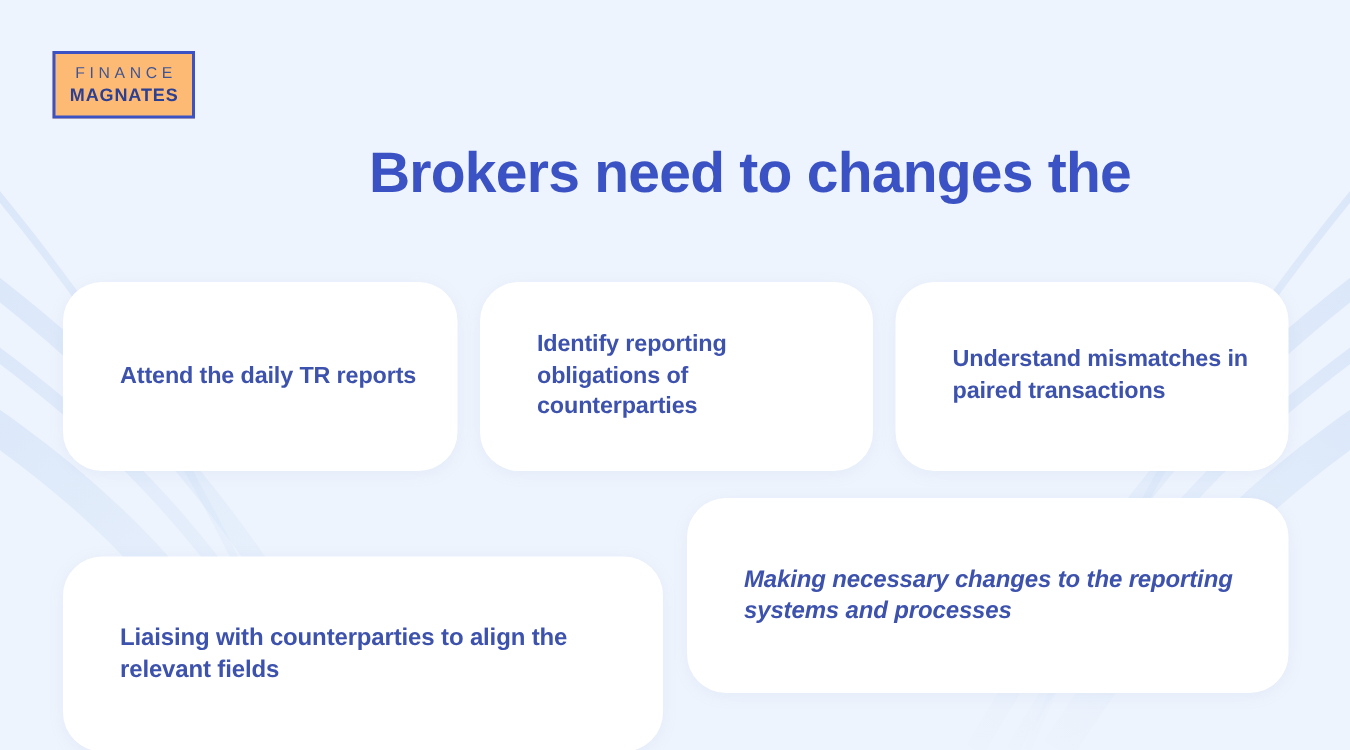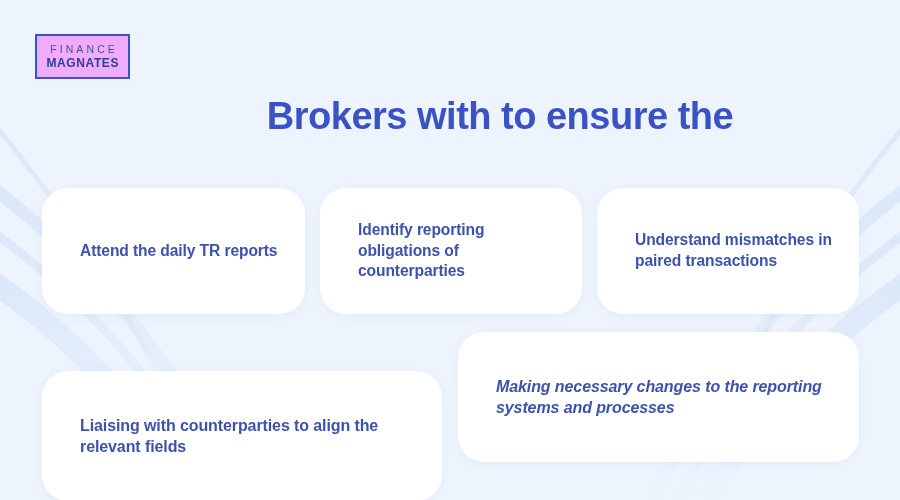--- a/index.html
+++ b/index.html
@@ -30,21 +30,21 @@
   }
   
   #logo {
     position: absolute;
     left: 35px;
     top: 34px;
     width: 95px;
     height: 45px;
     box-sizing: border-box;
     border: 2.5px solid #3b52c4;
-    background: #f0abfc;
+    background: #fdba74;
     display: flex;
     flex-direction: column;
     align-items: center;
     justify-content: center;
     gap: 2px;
   }
   #logo .logo-top {
     font-size: 10.5px;
     letter-spacing: 3.1px;
     color: #3f5494;
@@ -136,21 +136,21 @@
       <path d="M 960 60 C 830 210, 770 300, 685 500" fill="none" stroke="url(#swooshFadeR)" stroke-width="5"></path>
     </g>
   </svg>
 
   <div id="logo">
     <span class="logo-top">FINANCE</span>
     <span class="logo-bottom">MAGNATES</span>
   </div>
 
   <h1 id="headline">
-    <span class="hl-line">Brokers with to ensure the</span>
+    <span class="hl-line">Brokers need to changes the</span>
   </h1>
 
   <div class="card" id="card-2">
     <span class="card-text">Identify reporting obligations of counterparties</span>
   </div>
   <div class="card" id="card-1">
     <span class="card-text">Attend the daily TR reports</span>
   </div>
   <div class="card" id="card-3">
     <span class="card-text">Understand mismatches in paired transactions</span>

